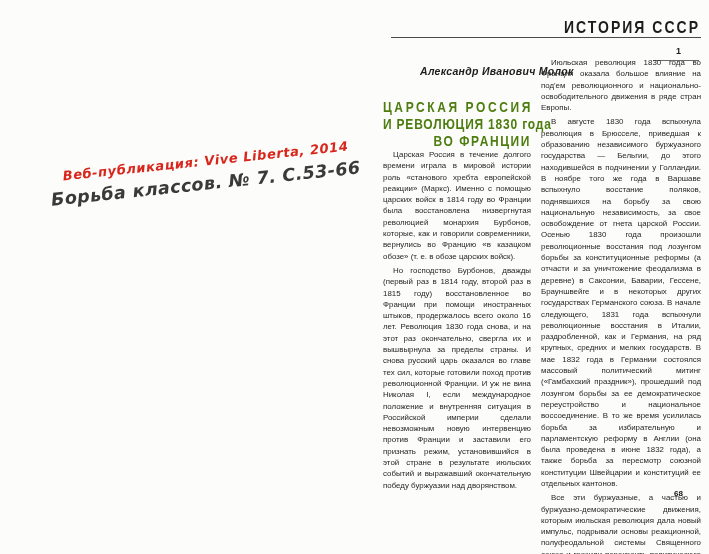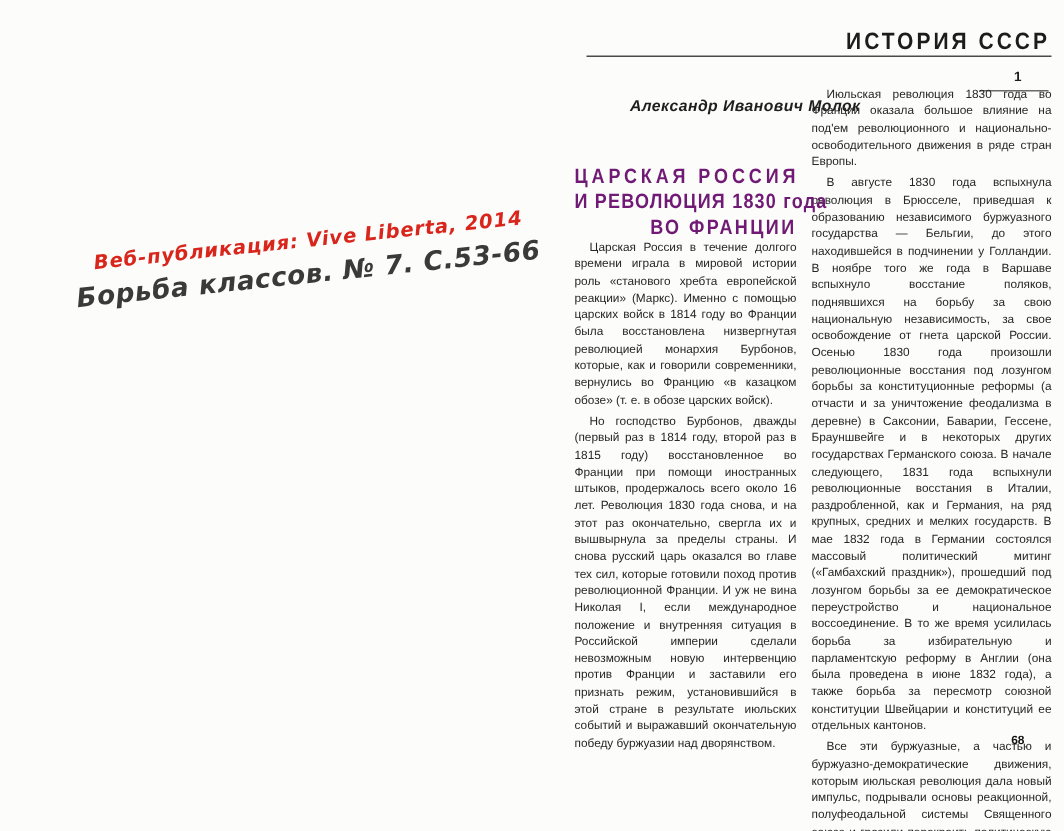--- a/index.html
+++ b/index.html
@@ -47,21 +47,21 @@
     position:absolute;top:55px;left:0;right:0;bottom:18px;
     display:flex;gap:10px;
   }
   .col{flex:0 0 auto;}
   .col-left{width:148px;padding-top:10px;}
   .col-right{width:160px;padding-top:2px;}
   .author{
     font-weight:bold;font-style:italic;font-size:10.5px;
     letter-spacing:0.3px;color:#1e1e1e;white-space:nowrap;margin-left:37px;
   }
-  .title-block{margin-top:31px;color:#701a75;}
+  .title-block{margin-top:21px;color:#4d7c0f;}
   .title-line{
     font-weight:bold;font-size:12px;letter-spacing:2.6px;
     transform:scaleY(1.15);transform-origin:left top;
     white-space:nowrap;line-height:17px;
   }
   .title-line.l2{letter-spacing:0.8px;}
   .title-line.l3{
     text-align:right;letter-spacing:1.6px;
     transform-origin:right top;
   }

